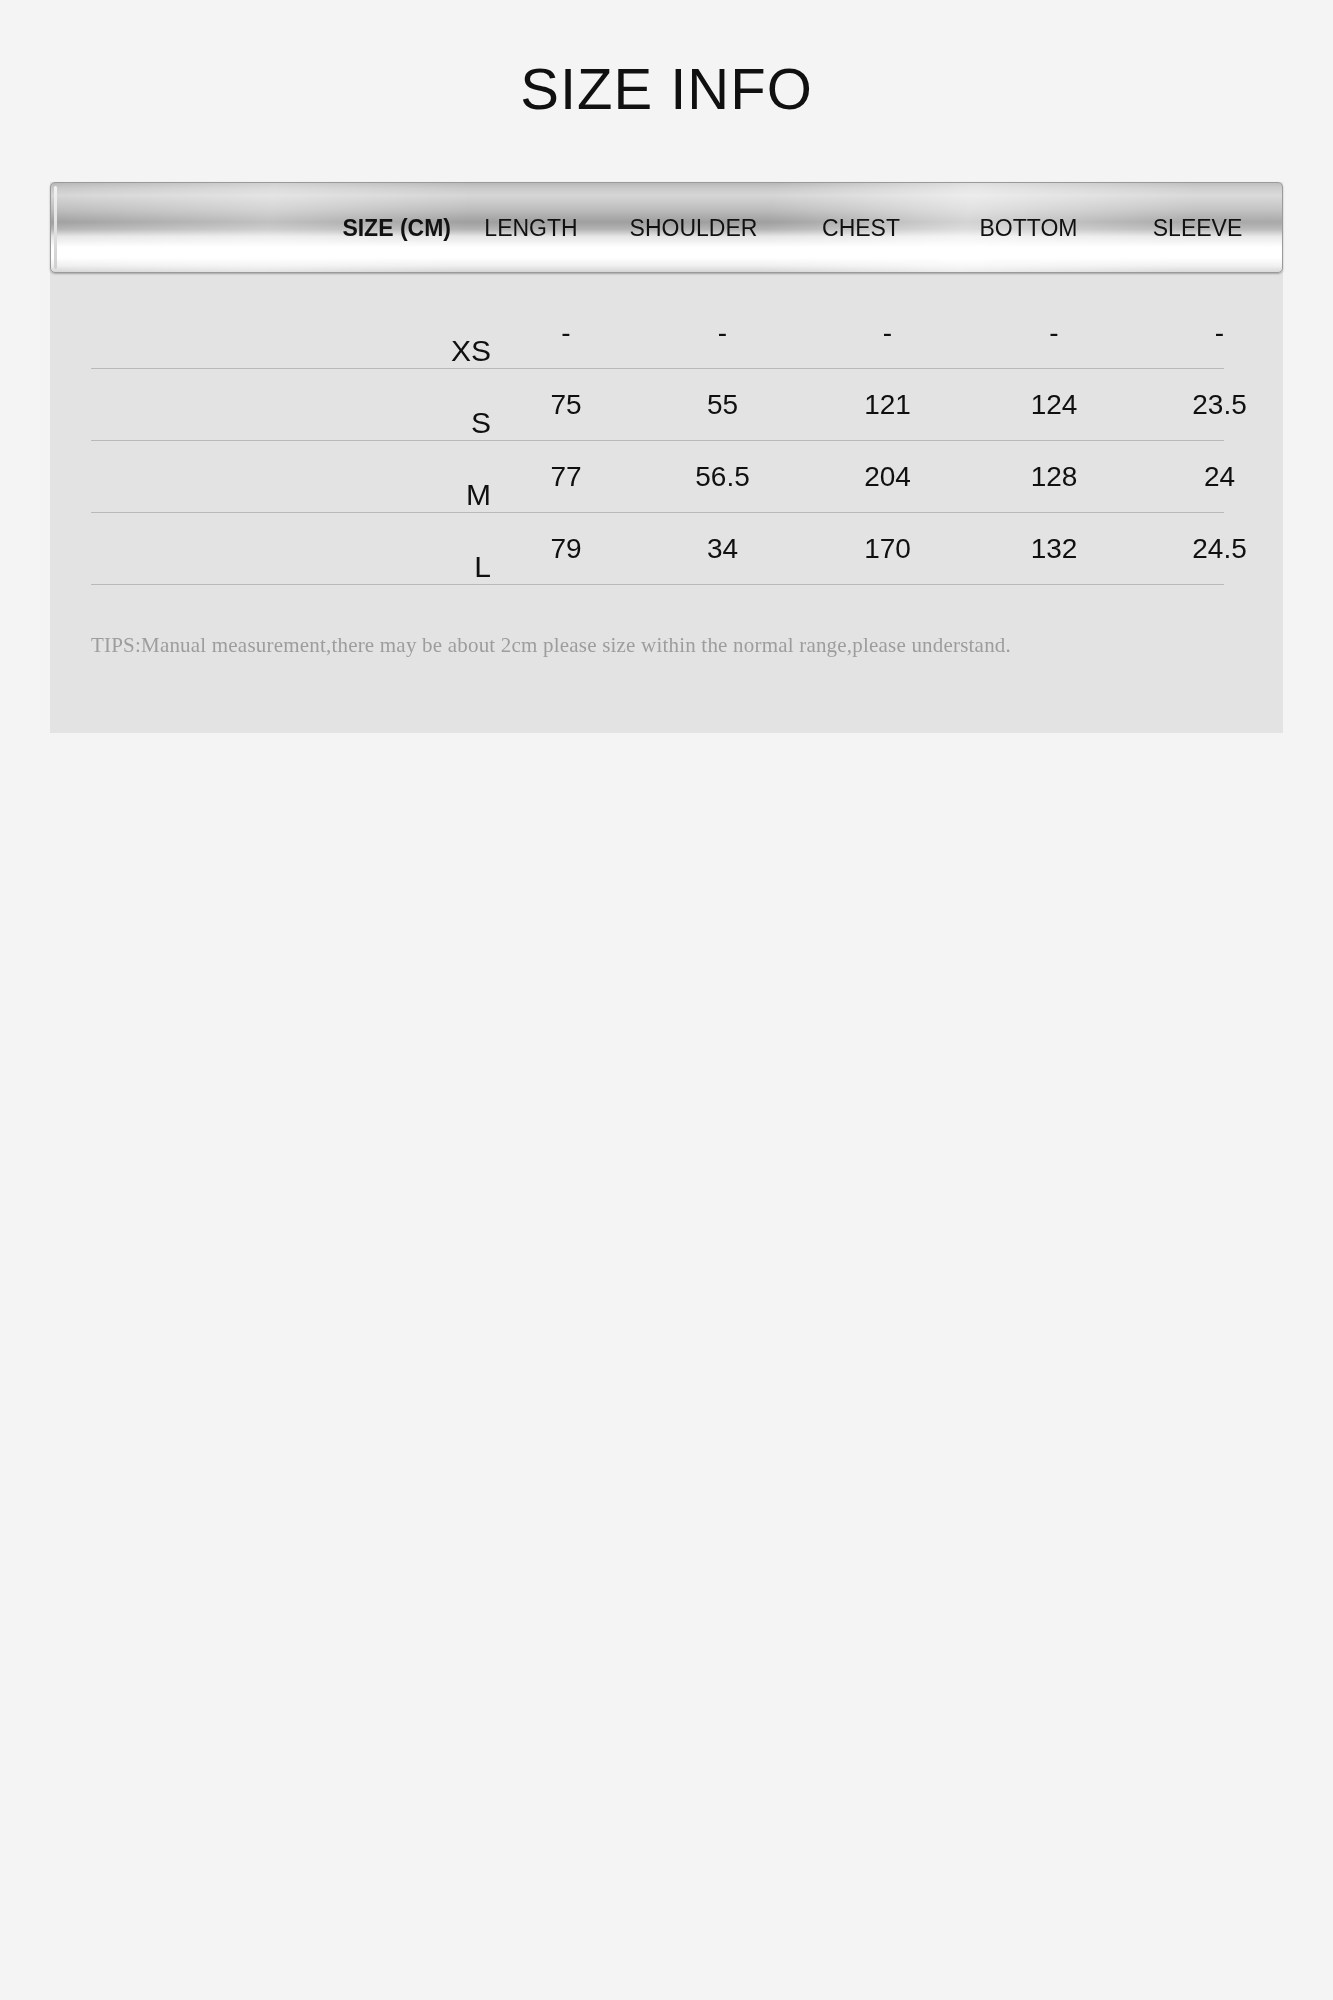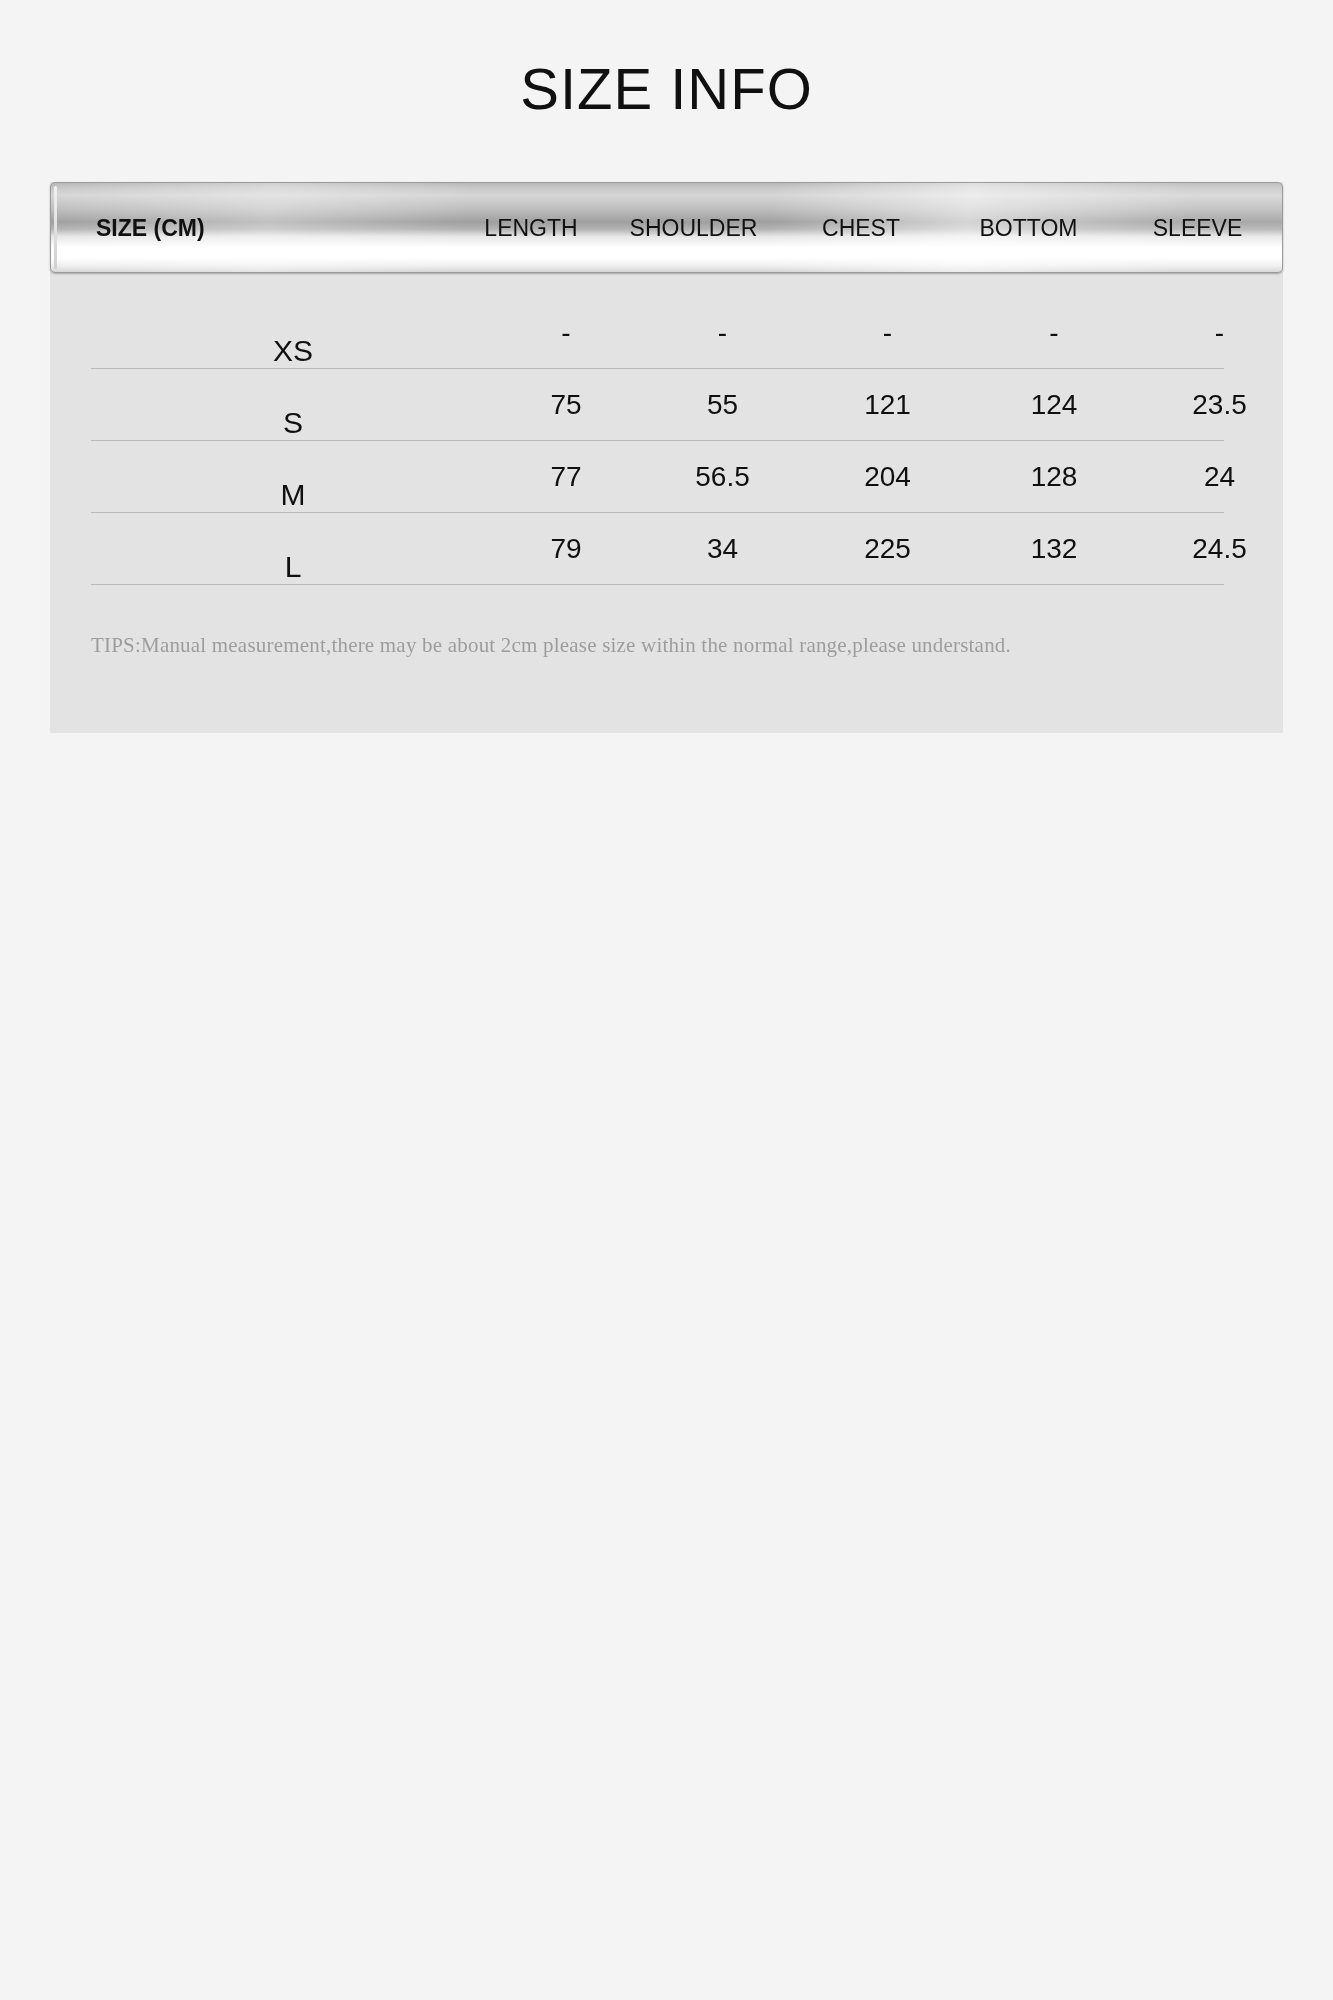--- a/index.html
+++ b/index.html
@@ -114,21 +114,21 @@
   .hcell {
     font-family: "Liberation Sans", sans-serif;
     font-size: 23px;
     font-weight: 700;
     color: #111111;
     text-align: center;
     white-space: nowrap;
   }
   .hcell.size-label {
     flex: 0 0 400px;
-    text-align: left;
+    text-align: right;
     padding-left: 45px;
     box-sizing: border-box;
   }
   .hcell.metric {
     font-weight: 400;
     font-size: 23px;
   }
   .col-length   { flex: 0 0 160px; }
   .col-shoulder { flex: 0 0 165px; }
   .col-chest    { flex: 0 0 170px; }
@@ -154,21 +154,21 @@
   .cell {
     font-family: "Liberation Sans", sans-serif;
     font-size: 28px;
     font-weight: 400;
     color: #101010;
     text-align: center;
     white-space: nowrap;
   }
   .cell.size-name {
     flex: 0 0 400px;
-    text-align: center;
+    text-align: right;
     padding-left: 4px;
     box-sizing: border-box;
     font-size: 30px;
     margin-top: 36px;
   }
   .cell.v-length   { flex: 0 0 150px; }
   .cell.v-shoulder { flex: 0 0 163px; }
   .cell.v-chest    { flex: 0 0 167px; }
   .cell.v-bottom   { flex: 0 0 166px; }
   .cell.v-sleeve   { flex: 0 0 165px; }
@@ -233,21 +233,21 @@
         <div class="cell v-shoulder">56.5</div>
         <div class="cell v-chest">204</div>
         <div class="cell v-bottom">128</div>
         <div class="cell v-sleeve">24</div>
       </div>
 
       <div class="row">
         <div class="cell size-name">L</div>
         <div class="cell v-length">79</div>
         <div class="cell v-shoulder">34</div>
-        <div class="cell v-chest">225</div>
+        <div class="cell v-chest">170</div>
         <div class="cell v-bottom">132</div>
         <div class="cell v-sleeve">24.5</div>
       </div>
 
     </div>
 
     <div class="tips">TIPS:Manual measurement,there may  be about 2cm please size within the normal range,please understand.</div>
 
   </div>
 

